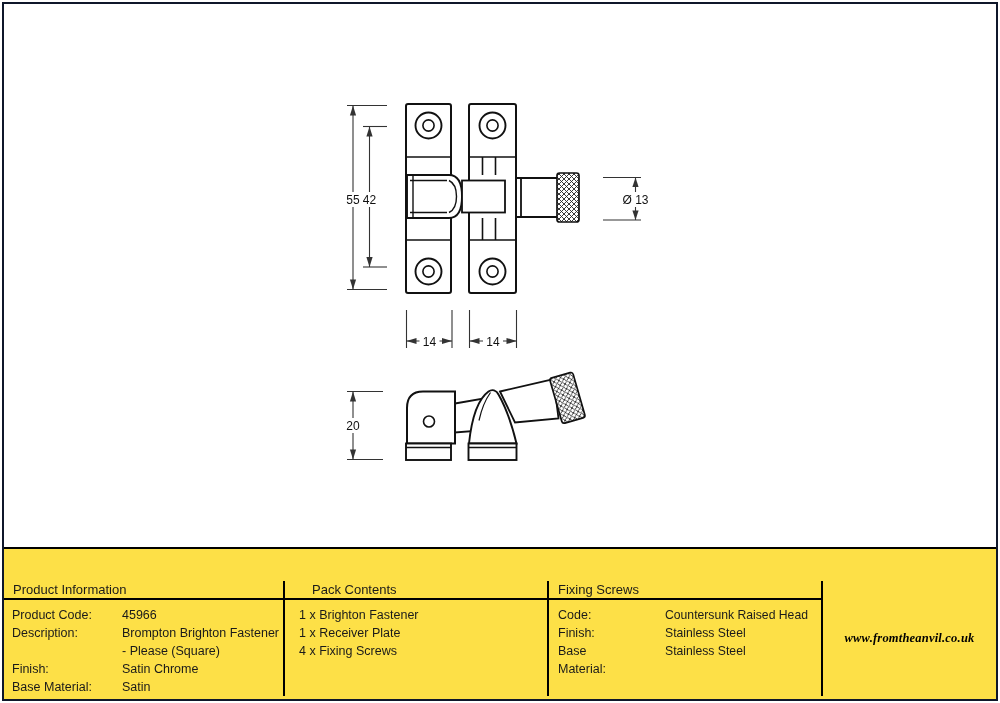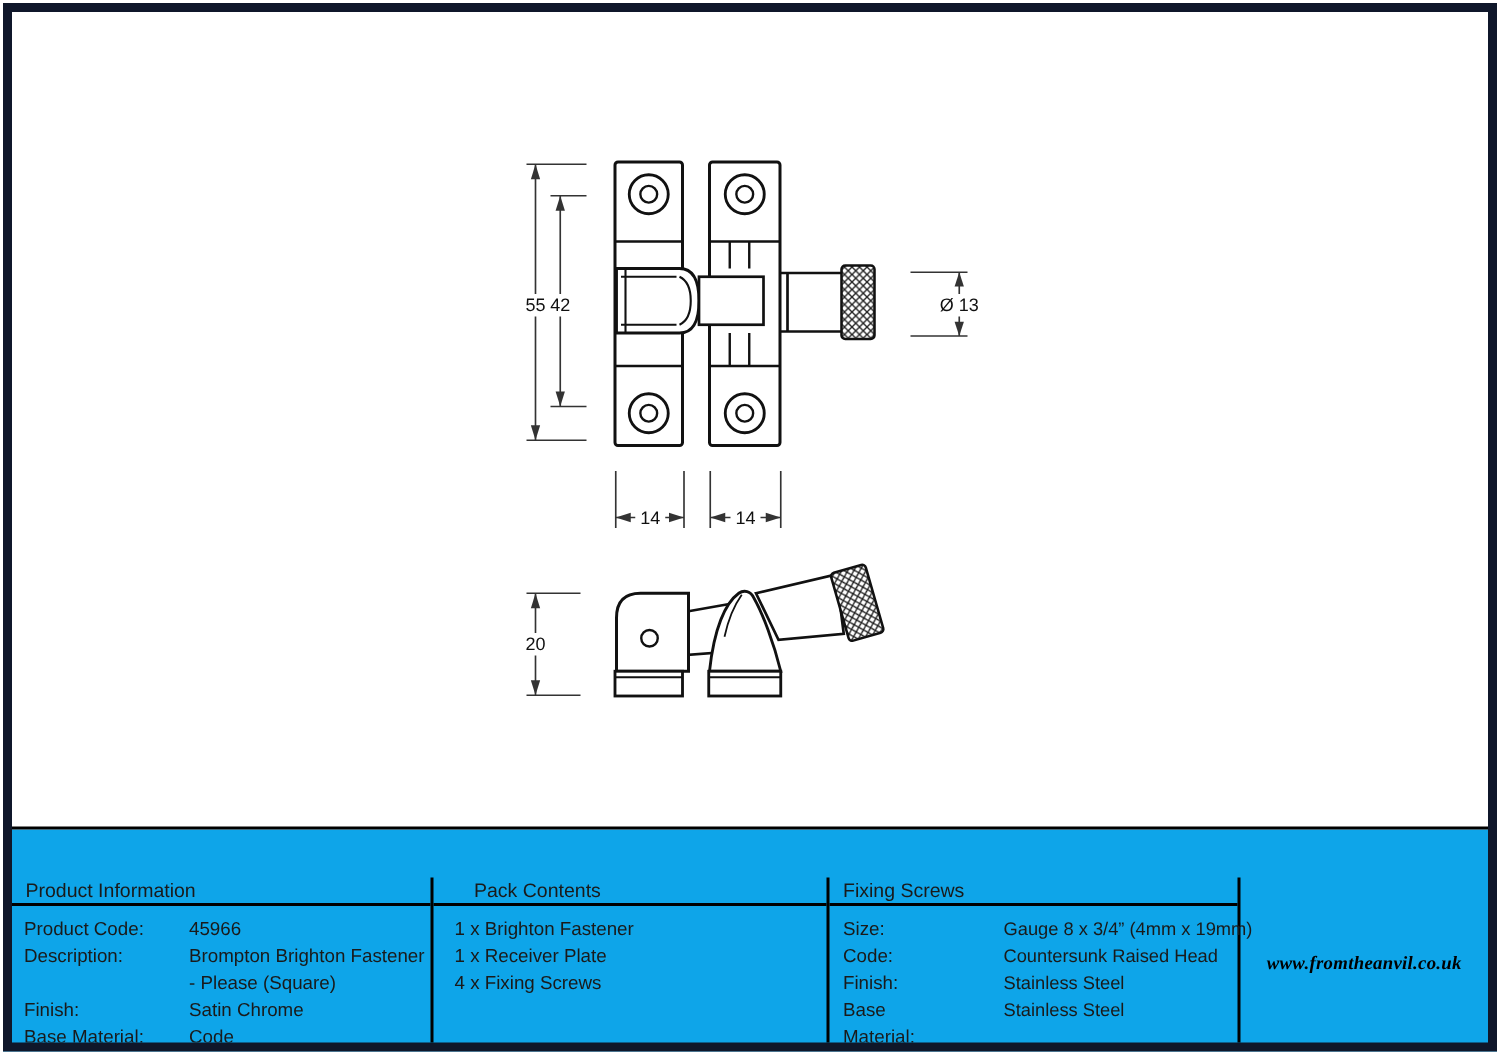--- a/index.html
+++ b/index.html
@@ -1,20 +1,20 @@
 <!DOCTYPE html>
 <html><head>
 <meta charset="utf-8">
 <style>
   * { margin:0; padding:0; box-sizing:border-box; }
   html,body { background:#fff; width:1000px; height:703px; }
   body { font-family:"Liberation Sans", sans-serif; color:#1a1a1a; }
   .page {
-    width:996px; height:699px; margin:2px; border:6px solid #0f172a;
-    background:#0ea5e9; position:relative; overflow:hidden;
+    width:996px; height:699px; margin:2px; border:2px solid #0f172a;
+    background:#fde047; position:relative; overflow:hidden;
   }
   .drawing-area { width:992px; height:545px; border-bottom:2px solid #000; position:relative; background:#fff; }
   .drawing-area svg { position:absolute; left:0; top:0; }
   .note-bar {
     height:32px; border-bottom:2px solid #000; display:flex; align-items:center;
     padding:0 10px; font-size:13px; letter-spacing:0.1px;
   }
   .spec-table { display:grid; grid-template-columns:281px 264px 274px 1fr; height:114px; }
   .spec-col { border-right:2px solid #000; display:flex; flex-direction:column;margin-top:32px; }
   .spec-col.last { border-right:none; }
@@ -220,42 +220,38 @@
         <div class="kv-row">
           <span class="k"></span>
           <span class="v">- Please (Square)</span>
         </div>
         <div class="kv-row">
           <span class="k">Finish:</span>
           <span class="v">Satin Chrome</span>
         </div>
         <div class="kv-row">
           <span class="k">Base Material:</span>
-          <span class="v">Code</span>
+          <span class="v">Satin</span>
         </div>
       </div>
     </div>
 
     <div class="spec-col col-pack">
       <div class="col-header" style="padding-left:27px;">Pack Contents</div>
       <div class="col-body">
         <div class="pack-item">1 x Brighton Fastener</div>
         <div class="pack-item">1 x Receiver Plate</div>
         <div class="pack-item">4 x Fixing Screws</div>
       </div>
     </div>
 
     <div class="spec-col col-fixing">
       <div class="col-header">Fixing Screws</div>
       <div class="col-body">
         <div class="kv-row">
-          <span class="k">Size:</span>
-          <span class="v">Gauge 8 x 3/4” (4mm x 19mm)</span>
-        </div>
-        <div class="kv-row">
           <span class="k">Code:</span>
           <span class="v">Countersunk Raised Head</span>
         </div>
         <div class="kv-row">
           <span class="k">Finish:</span>
           <span class="v">Stainless Steel</span>
         </div>
         <div class="kv-row">
           <span class="k">Base Material:</span>
           <span class="v">Stainless Steel</span>

